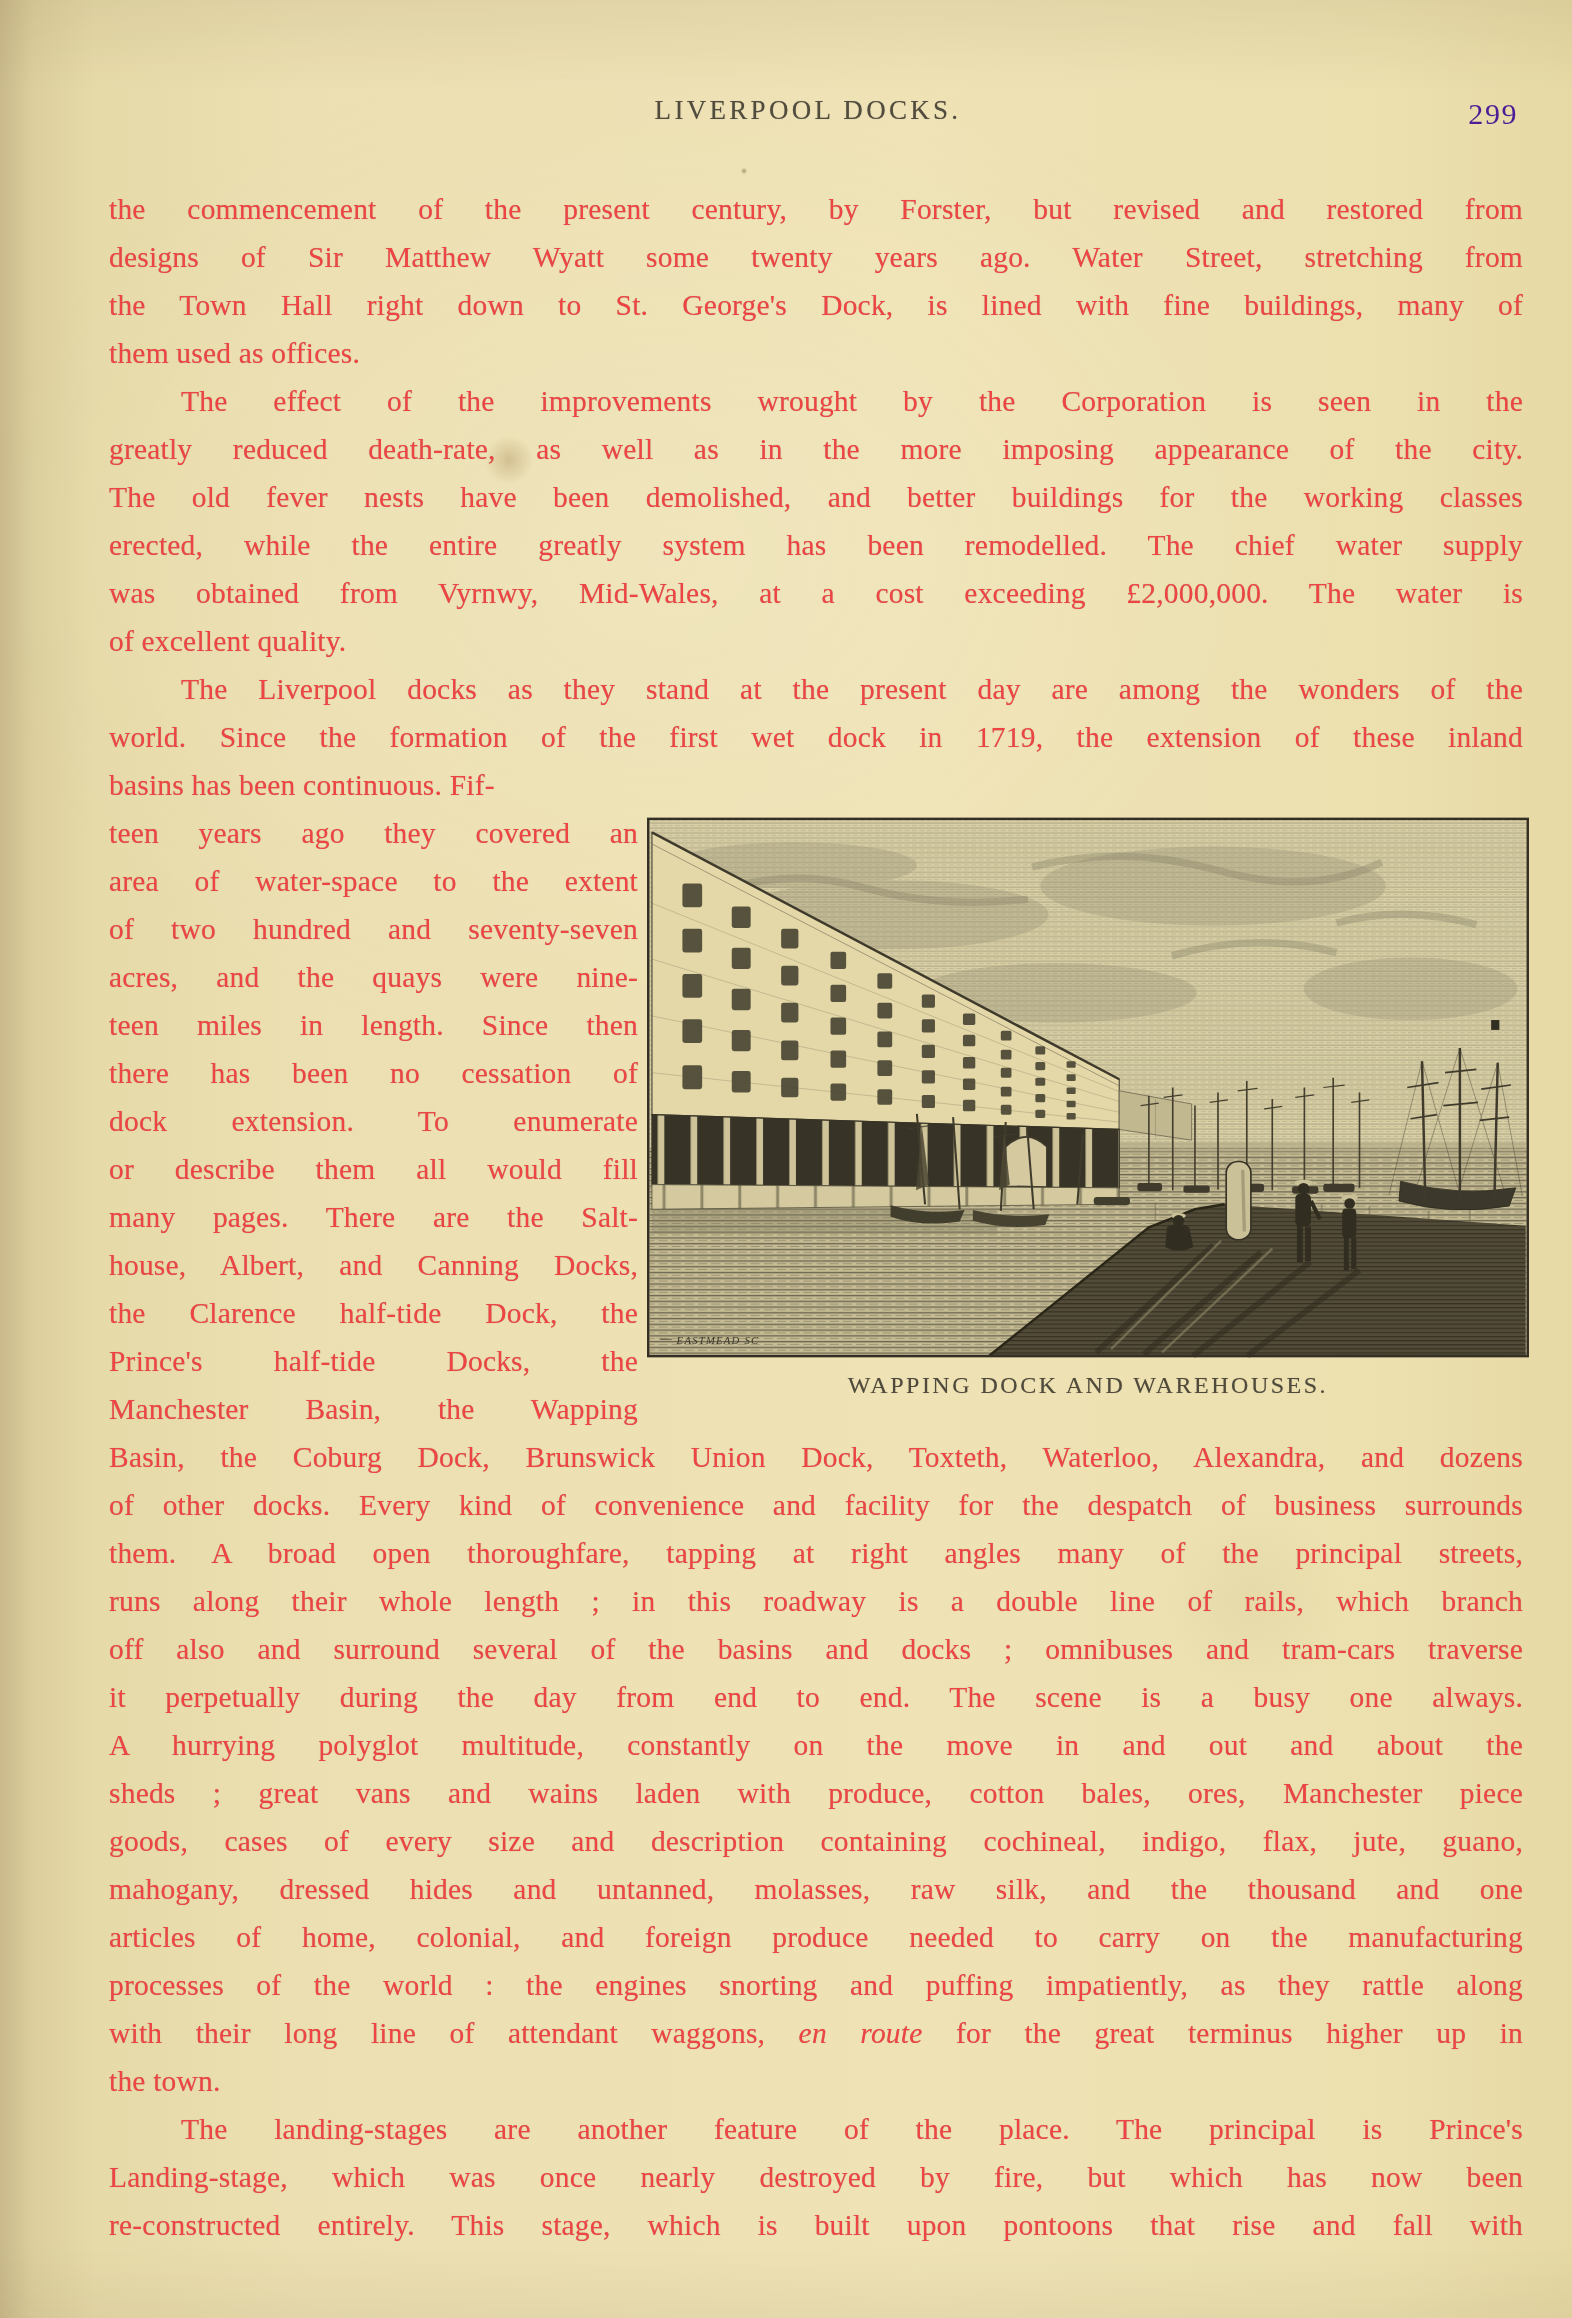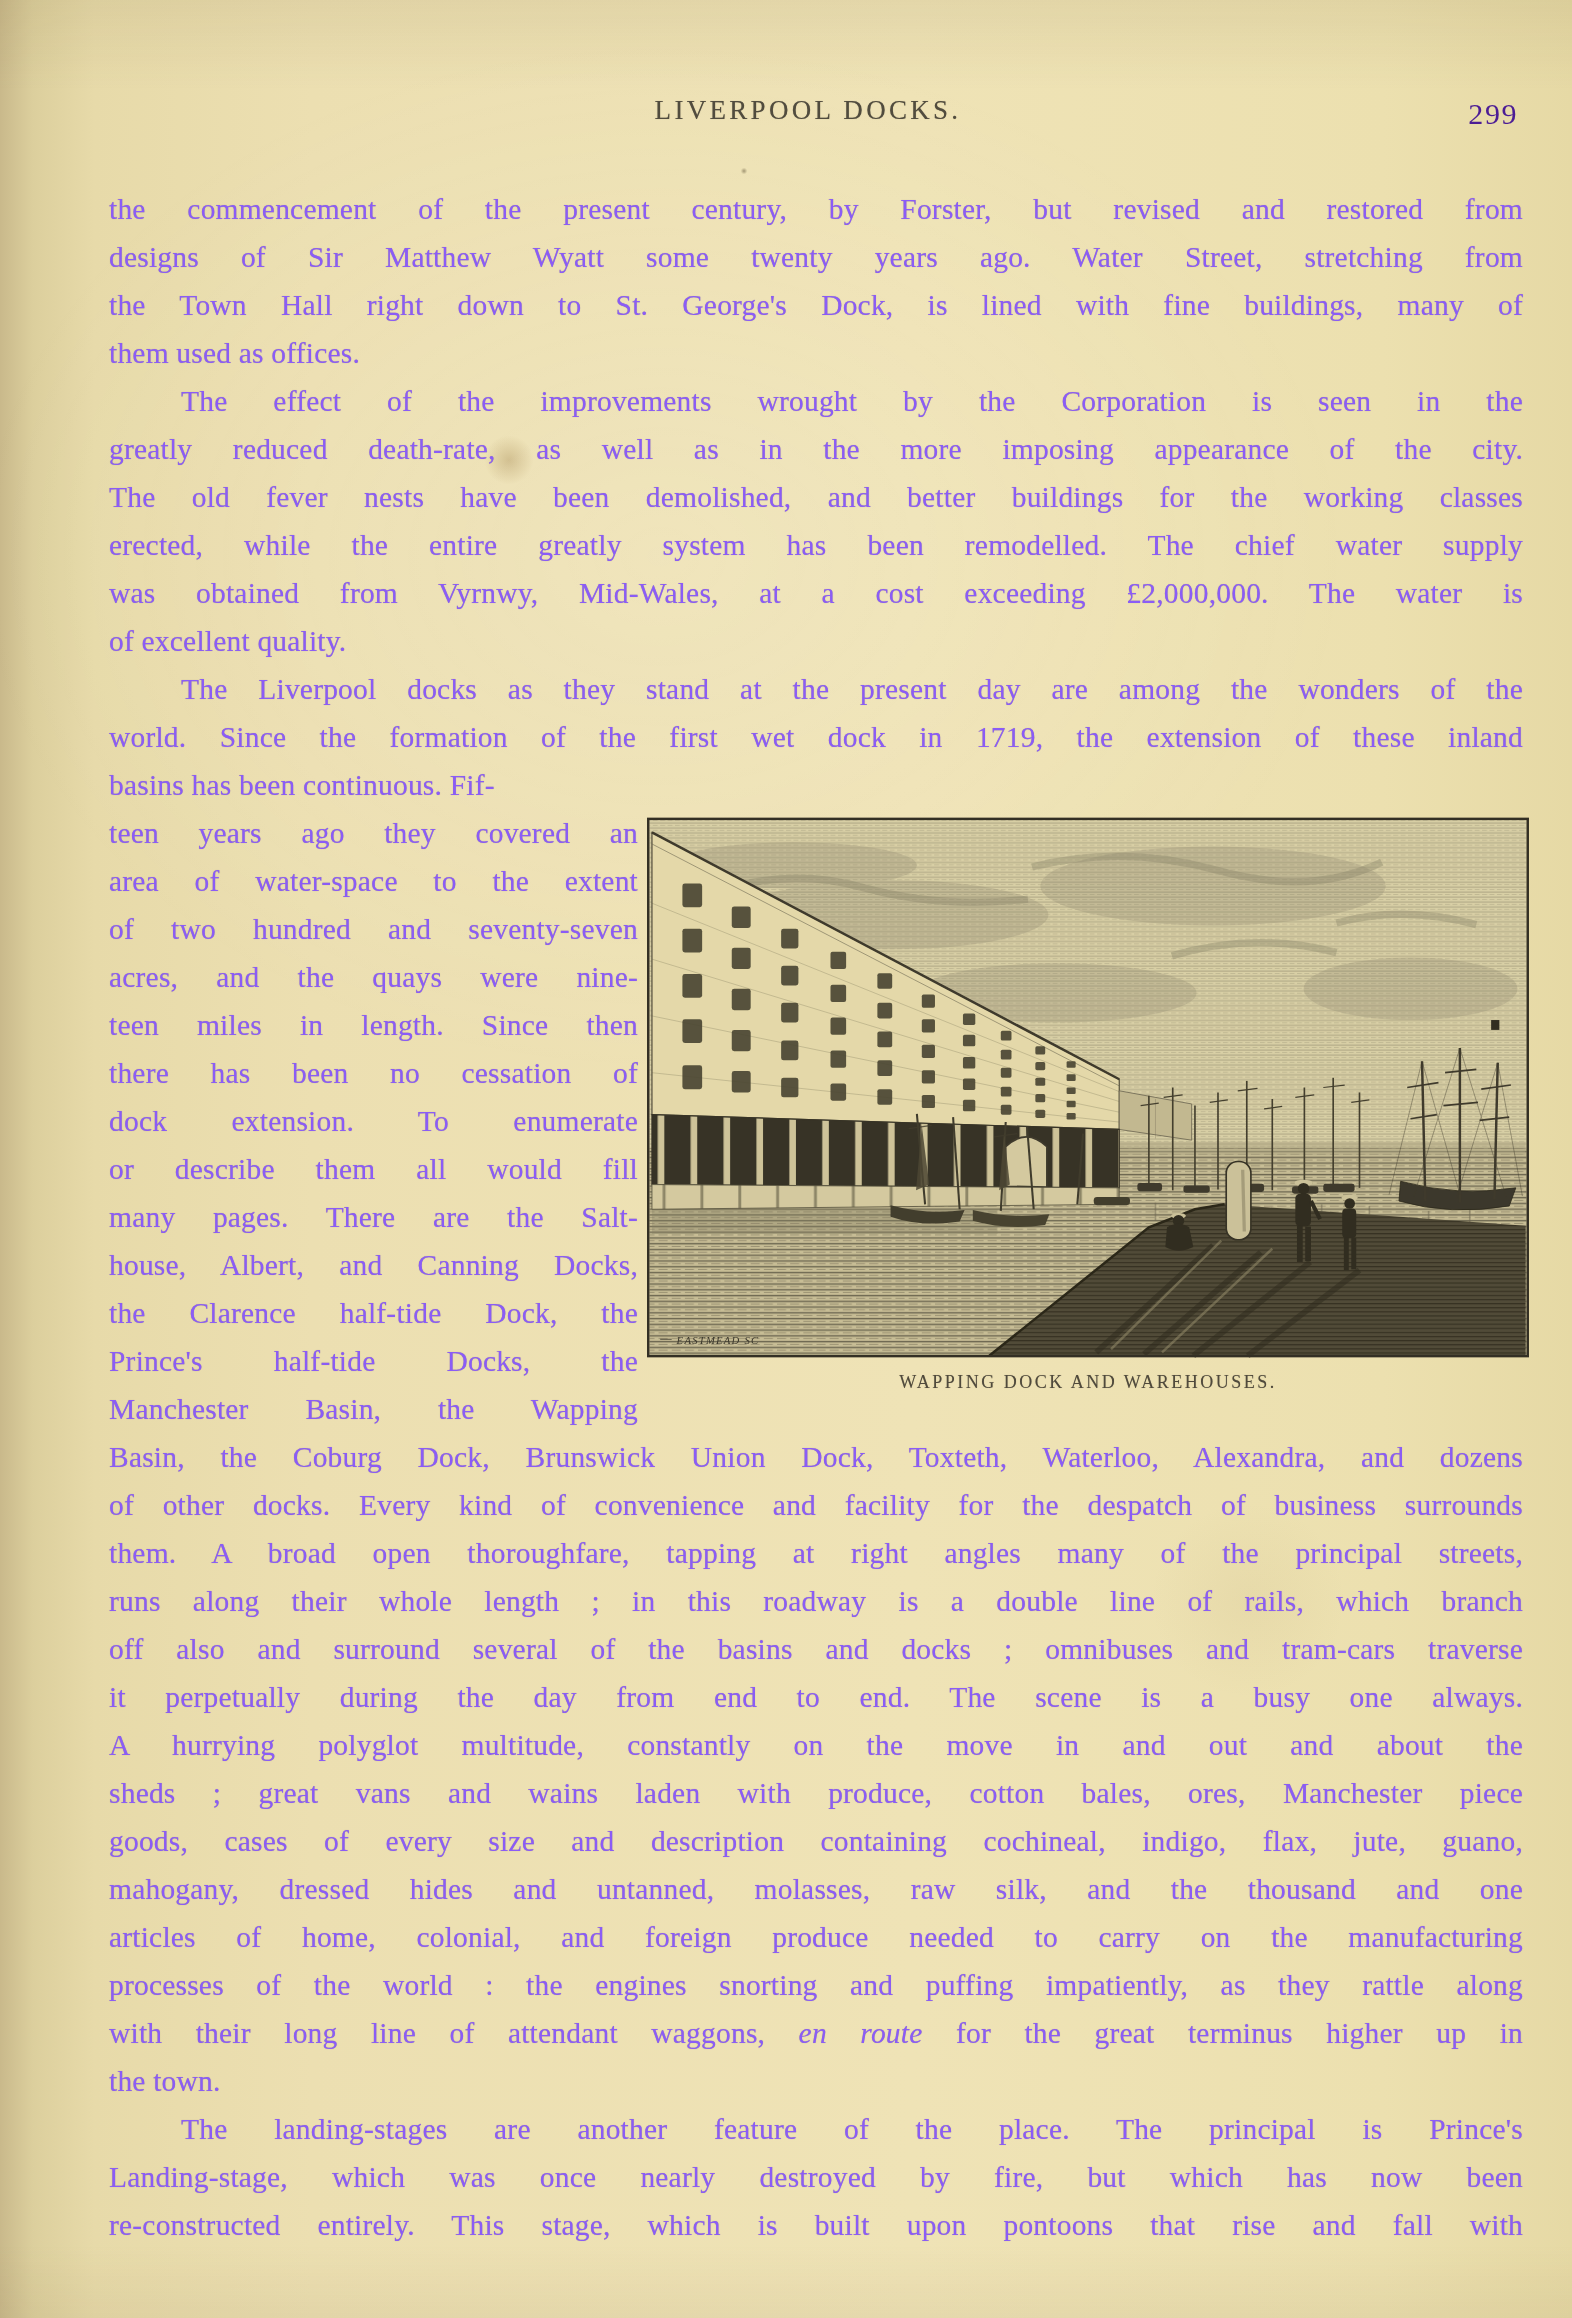--- a/index.html
+++ b/index.html
@@ -16,30 +16,30 @@
   .page::before{
     content:"";position:absolute;inset:0;pointer-events:none;
     background:
       radial-gradient(circle at 509px 460px, rgba(140,105,45,.28), rgba(140,105,45,0) 24.6px),
       radial-gradient(circle at 744px 171px, rgba(70,58,32,.45), rgba(70,58,32,0) 3.3px),
       radial-gradient(circle at 1248px 1600px, rgba(150,125,70,.07), rgba(150,125,70,0) 98px);
   }
   .running-head{position:absolute;left:109px;top:95px;width:1414px;height:41px;}
   .head-title{position:absolute;left:0;right:16px;text-align:center;font-size:27px;letter-spacing:3.3px;color:#514c3e;text-shadow:0 0 0.8px rgba(80,74,58,.45);}
   .page-number{position:absolute;right:4.9px;top:1.6px;font-size:30px;color:#4c1d95;letter-spacing:1.6px;}
-  .textblock{position:absolute;left:109px;top:185px;width:1414px;color:#8b5cf6;font-size:29.5px;letter-spacing:0.2px;text-shadow:0 0 0.8px rgba(84,78,60,.40);}
+  .textblock{position:absolute;left:109px;top:185px;width:1414px;color:#ef4444;font-size:29.5px;letter-spacing:0.2px;text-shadow:0 0 0.8px rgba(84,78,60,.40);}
   .ln{height:48px;line-height:48px;}
   .j{text-align:justify;text-align-last:justify;}
   .short{text-align:center;text-align-last:left;}
   .ind{text-indent:72px;}
   .colblock{width:529px;}
   em.it{font-style:italic;}
   .engraving{position:absolute;left:645px;top:816px;width:886px;margin:0;}
   .engraving svg{display:block;}
-  .engraving figcaption{margin-top:13px;text-align:center;font-size:18px;letter-spacing:2.5px;color:#504a3c;text-shadow:0 0 0.8px rgba(80,74,58,.4);}
+  .engraving figcaption{margin-top:13px;text-align:center;font-size:24px;letter-spacing:2.5px;color:#504a3c;text-shadow:0 0 0.8px rgba(80,74,58,.4);}
 </style>
 </head>
 <body>
 
 <div class="page">
 
   <div class="running-head">
     <div class="head-title">LIVERPOOL DOCKS.</div>
     <div class="page-number">299</div>
   </div>

